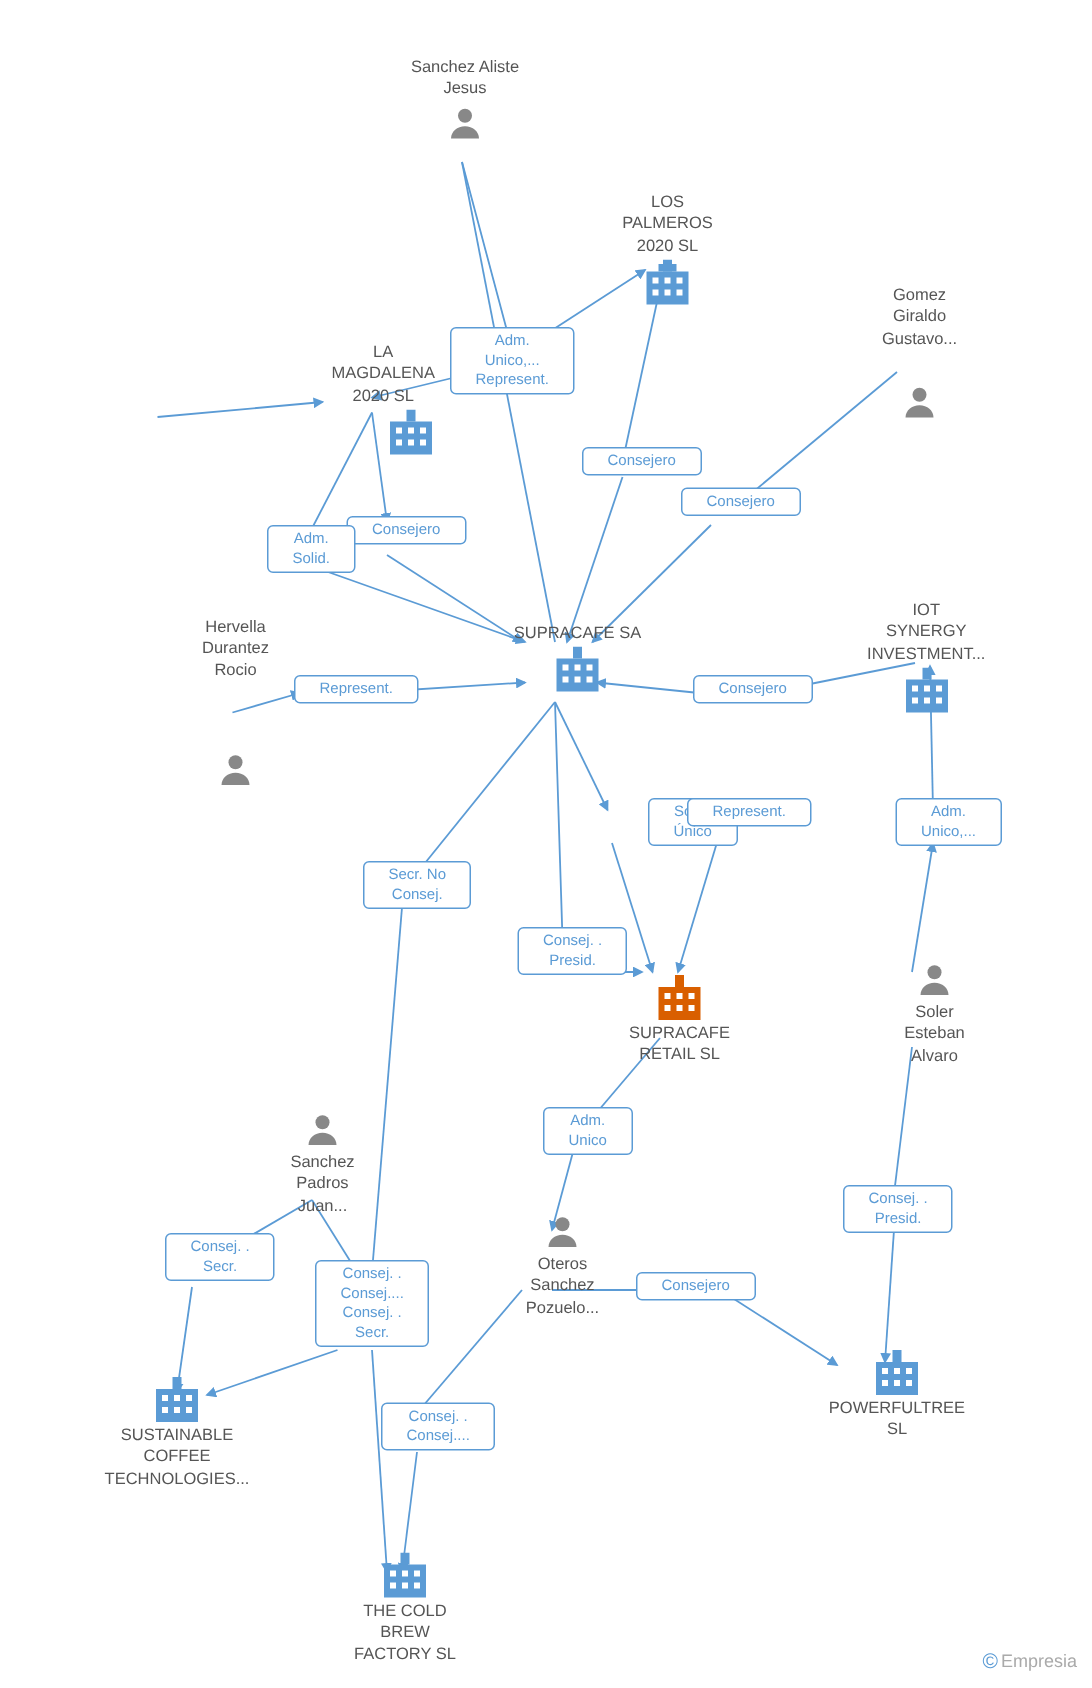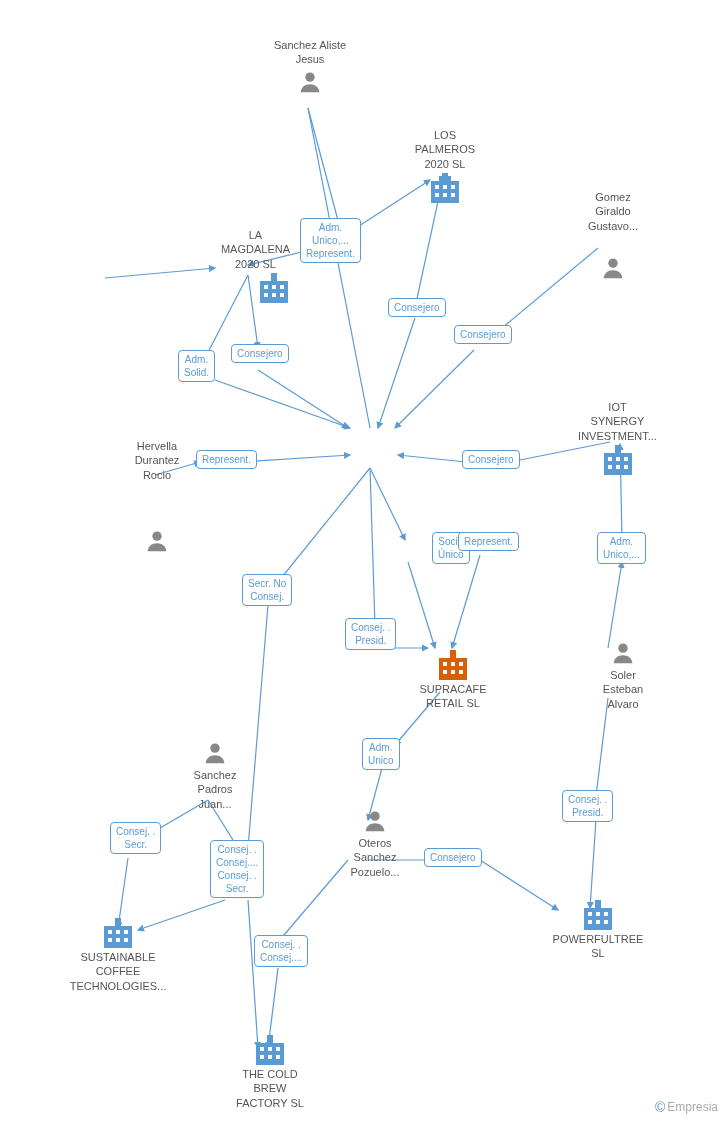--- a/index.html
+++ b/index.html
@@ -49,21 +49,21 @@
     .building-icon-orange {
       width: 32px;
       height: 32px;
       color: #e05a00;
     }
     .badge {
       position: absolute;
       background: #fff;
       border: 1.5px solid #5b9bd5;
       border-radius: 4px;
-      padding: 2px 5px;
+      padding: 2px 16px;
       font-size: 10px;
       color: #5b9bd5;
       text-align: center;
       line-height: 1.3;
       white-space: nowrap;
     }
     .watermark {
       position: absolute;
       bottom: 10px;
       right: 10px;
@@ -211,36 +211,49 @@
         <rect x="6" y="12" width="4" height="4" fill="#fff"></rect>
         <rect x="14" y="12" width="4" height="4" fill="#fff"></rect>
         <rect x="22" y="12" width="4" height="4" fill="#fff"></rect>
         <rect x="6" y="20" width="4" height="4" fill="#fff"></rect>
         <rect x="14" y="20" width="4" height="4" fill="#fff"></rect>
         <rect x="22" y="20" width="4" height="4" fill="#fff"></rect>
         <rect x="13" y="0" width="6" height="8"></rect>
     </svg>
   </div>
 
+  <div class="node" style="left:340px;top:415px;width:90px;">
+    <div class="node-label">SUPRACAFE SA</div>
+    <svg class="building-icon" viewBox="0 0 32 32" fill="#5b9bd5">
+      <rect x="2" y="8" width="28" height="22"></rect>
+        <rect x="6" y="12" width="4" height="4" fill="#fff"></rect>
+        <rect x="14" y="12" width="4" height="4" fill="#fff"></rect>
+        <rect x="22" y="12" width="4" height="4" fill="#fff"></rect>
+        <rect x="6" y="20" width="4" height="4" fill="#fff"></rect>
+        <rect x="14" y="20" width="4" height="4" fill="#fff"></rect>
+        <rect x="22" y="20" width="4" height="4" fill="#fff"></rect>
+        <rect x="13" y="0" width="6" height="8"></rect>
+    </svg>
+  </div>
 
   <div class="node" style="left:570px;top:400px;width:95px;text-align:center;">
     <div class="node-label">IOT<br>SYNERGY<br>INVESTMENT...</div>
     <svg class="building-icon" viewBox="0 0 32 32" fill="#5b9bd5">
       <rect x="2" y="8" width="28" height="22"></rect>
         <rect x="6" y="12" width="4" height="4" fill="#fff"></rect>
         <rect x="14" y="12" width="4" height="4" fill="#fff"></rect>
         <rect x="22" y="12" width="4" height="4" fill="#fff"></rect>
         <rect x="6" y="20" width="4" height="4" fill="#fff"></rect>
         <rect x="14" y="20" width="4" height="4" fill="#fff"></rect>
         <rect x="22" y="20" width="4" height="4" fill="#fff"></rect>
         <rect x="13" y="0" width="6" height="8"></rect>
     </svg>
   </div>
 
-  <div class="node" style="left:112px;top:439px;width:90px;gap:44px;">
+  <div class="node" style="left:112px;top:411px;width:90px;gap:44px;">
     <div class="node-label">Hervella<br>Durantez<br>Rocio</div>
     <svg class="person-icon" viewBox="0 0 24 24" fill="#888">
       <circle cx="12" cy="7" r="4"></circle>
         <path d="M4 20c0-4 3.6-7 8-7s8 3 8 7"></path>
     </svg>
   </div>
 
   <div class="node" style="left:408px;top:650px;width:90px;">
     <svg class="building-icon-orange" viewBox="0 0 32 32" fill="#d95f00">
       <rect x="2" y="8" width="28" height="22"></rect>

